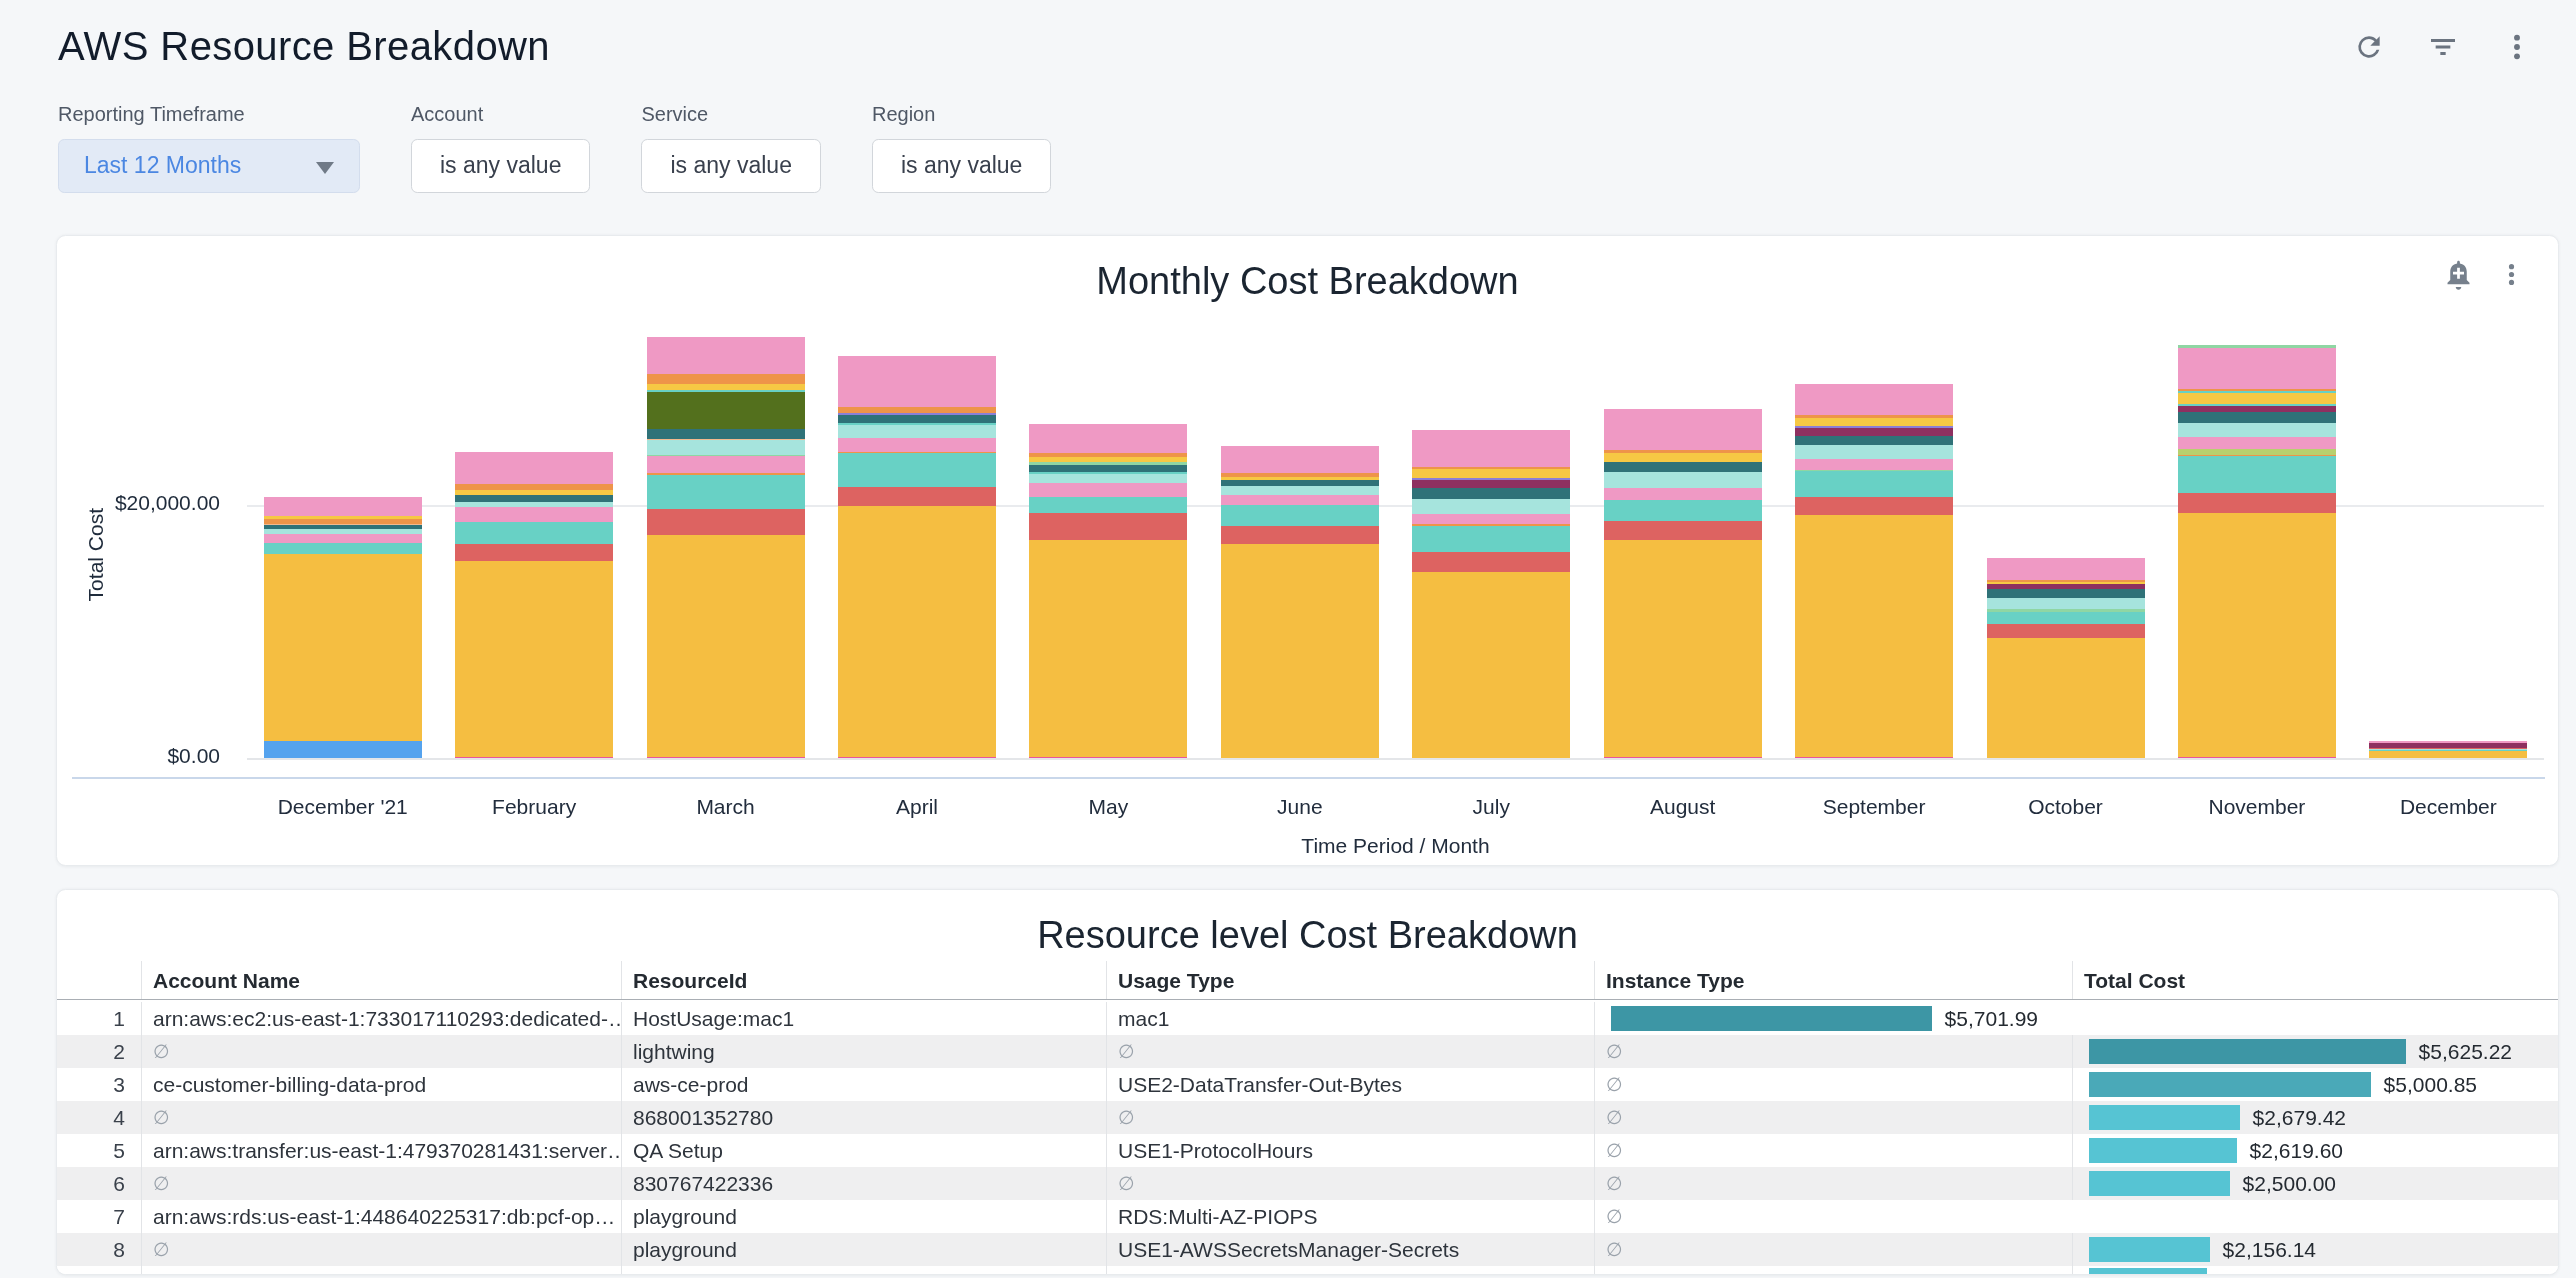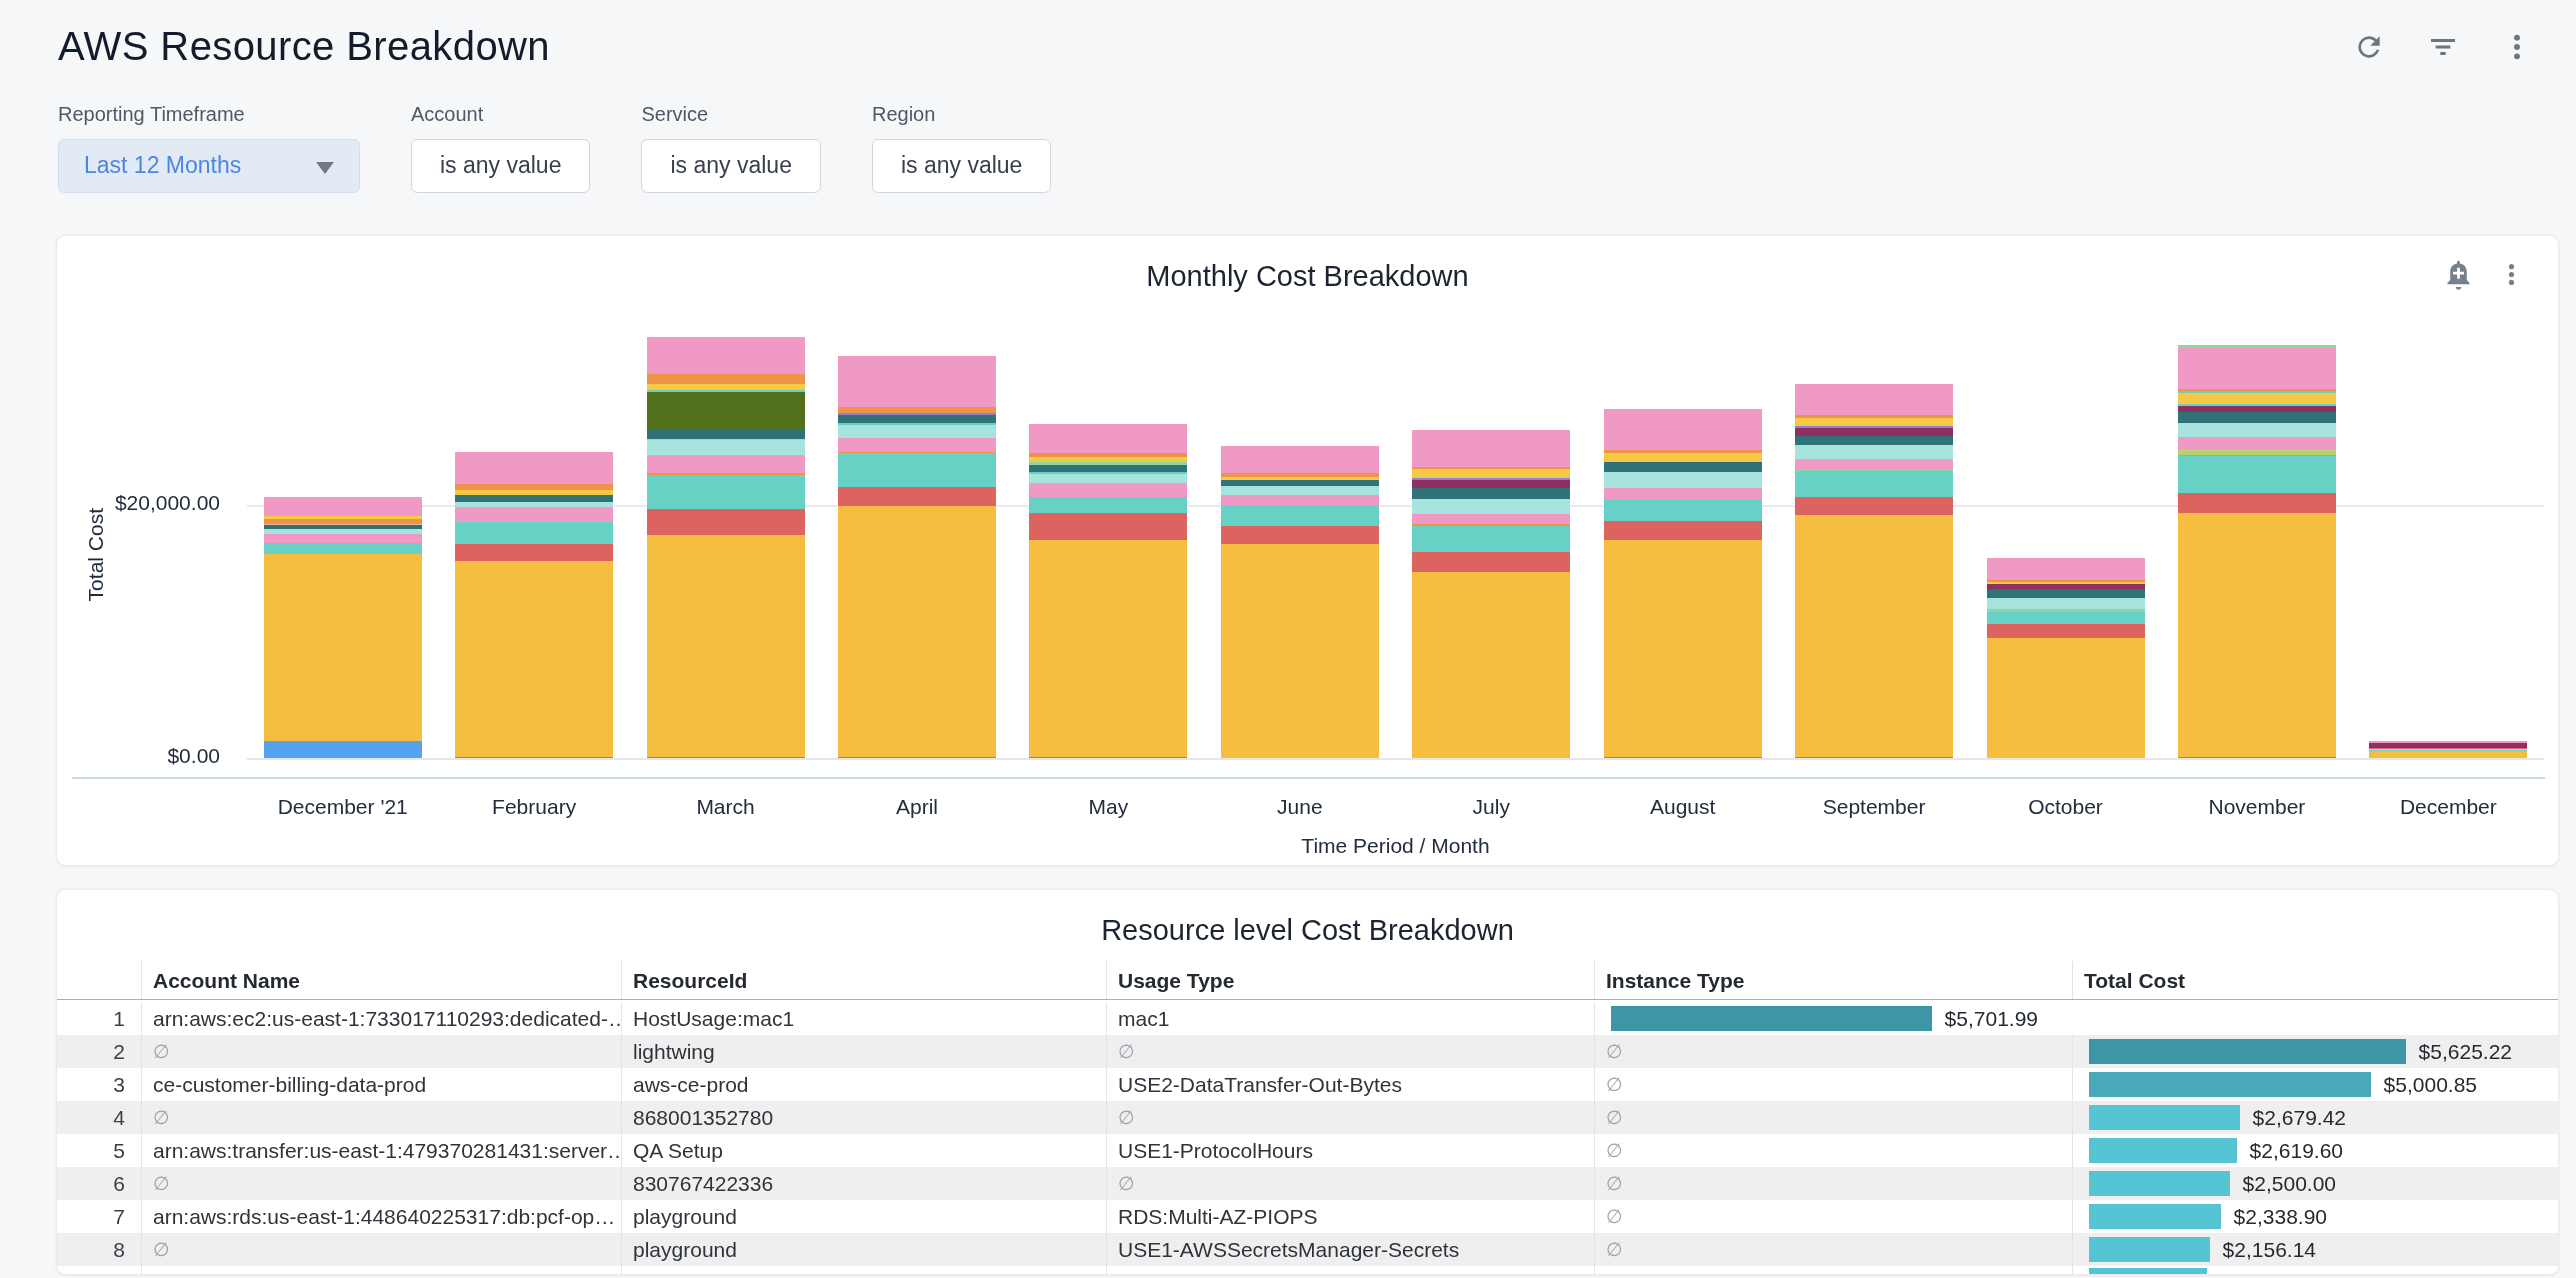--- a/index.html
+++ b/index.html
@@ -19,21 +19,21 @@
   .control { height:54px; border-radius:6.3px; display:flex; align-items:center; font-size:23px; cursor:pointer; }
   .dropdown { width:302px; background:#e2eaf6; border:0.8px solid #d3dded; padding-left:25px; position:relative; color:#4b87e2; }
   .dropdown .caret { position:absolute; right:25px; top:22px; width:0; height:0;
       border-left:9.5px solid transparent; border-right:9.5px solid transparent; border-top:12px solid #707a87; }
   .anyvalue { background:#ffffff; border:0.8px solid #d2d6db; padding:0 28px; color:#39404d; }
   
   .card { position:absolute; left:56px; width:2503px; background:#ffffff; border:0.8px solid #e8ebee;
           border-radius:9.5px; box-shadow:0 0.8px 3.2px rgba(25,35,50,.06); }
   #chart-card { top:235px; height:631px; }
   #table-card { top:889px; height:386px; overflow:hidden; }
-  .card-title { position:absolute; left:0; right:0; top:24px; text-align:center; font-size:29px; color:#1b2531; }
+  .card-title { position:absolute; left:0; right:0; top:24px; text-align:center; font-size:38px; color:#1b2531; }
   .card-icons { position:absolute; right:30px; top:22px; display:flex; gap:20.5px; align-items:center; }
   
   .gridline { position:absolute; left:190px; width:2297px; height:1.6px; background:#e9ebee; }
   #grid20k { top:269px; }
   #grid0 { top:522px; background:#e4e6e9; }
   #axis-underline { position:absolute; left:15px; width:2473px; top:541px; height:2.4px; background:#c9d7ea; }
   .ytick { position:absolute; left:0; width:163px; text-align:right; font-size:21px; color:#1f2b3b; }
   #ytick-20k { top:255px; }
   #ytick-0 { top:508px; }
   .ylabel { position:absolute; left:27px; top:272px; writing-mode:vertical-rl; transform:rotate(180deg);
@@ -441,24 +441,20 @@
           </div>
         </div>
         <div class="tgrid trow" style="background: rgb(255, 255, 255);">
           <div class="td num">7</div>
           <div class="td ">arn:aws:rds:us-east-1:448640225317:db:pcf-op…</div>
           <div class="td ">playground</div>
           <div class="td ">RDS:Multi-AZ-PIOPS</div>
           <div class="td ">
             <span class="null-val">∅</span>
           </div>
-          <div class="td cost-cell">
-            <div class="cost-bar" style="width: 132px; background: rgb(86, 196, 211);"></div>
-            <div class="cost-label">$2,338.90</div>
-          </div>
         </div>
         <div class="tgrid trow" style="background: rgb(239, 239, 240);">
           <div class="td num">8</div>
           <div class="td ">
             <span class="null-val">∅</span>
           </div>
           <div class="td ">playground</div>
           <div class="td ">USE1-AWSSecretsManager-Secrets</div>
           <div class="td ">
             <span class="null-val">∅</span>

